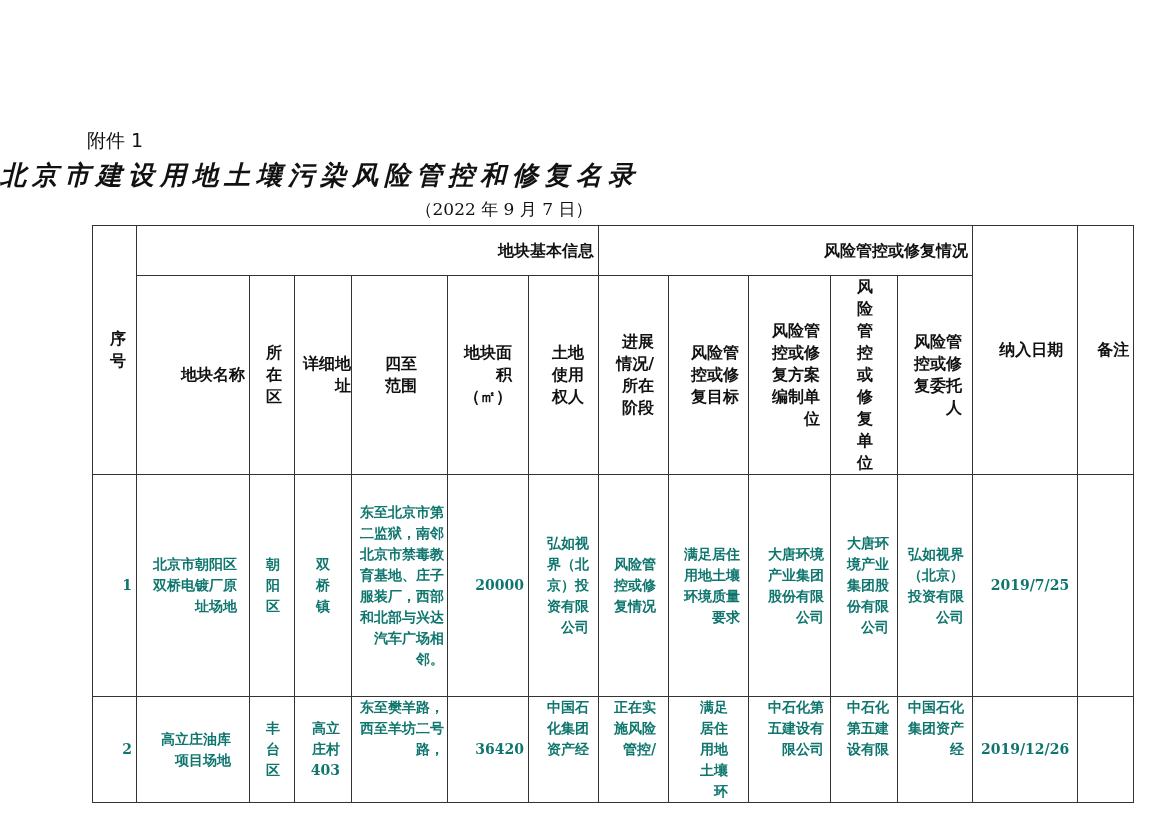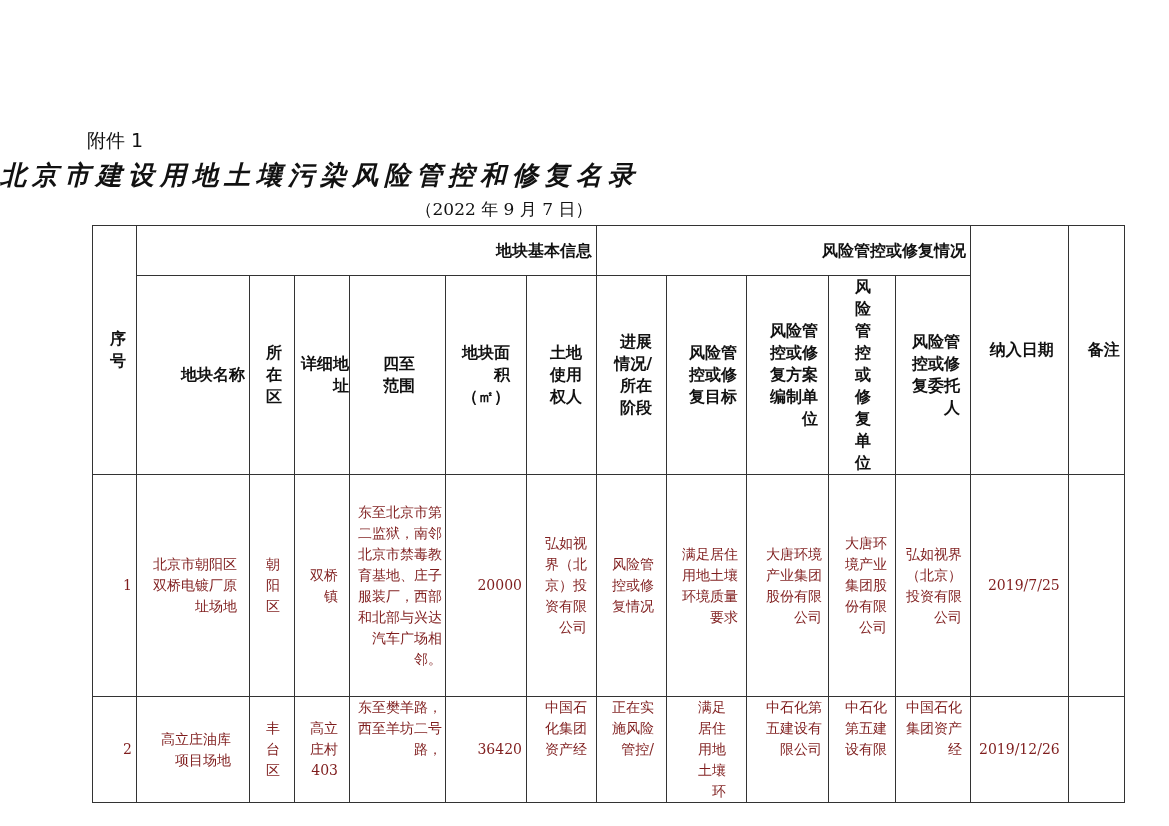--- a/index.html
+++ b/index.html
@@ -3,21 +3,21 @@
 <meta charset="utf-8">
 <style>
   html, body { margin: 0; padding: 0; background: #ffffff; }
   body { width: 1169px; height: 826px; position: relative; overflow: hidden; font-family: "DejaVu Serif", serif; color: #111; }
   .attach { position: absolute; left: 87px; top: 128px; font-family: "DejaVu Sans", sans-serif; font-size: 19px; }
   .title { position: absolute; left: 0; width: 1169px; top: 158px; text-align: left; font-family: "DejaVu Serif", serif; font-size: 26px; font-style: italic; font-weight: bold; letter-spacing: 6px; }
   .date { position: absolute; left: 0; width: 1008px; top: 198px; text-align: center; font-family: "DejaVu Serif", serif; font-size: 17px; }
   table { position: absolute; left: 92px; top: 225px; border-collapse: collapse; table-layout: fixed; }
   td, th { border: 1px solid #333; text-align: right; vertical-align: middle; padding: 0 4px; overflow: hidden; }
   th { font-family: "DejaVu Sans", sans-serif; font-weight: bold; font-size: 16px; line-height: 22px; }
-  td { font-family: "DejaVu Serif", serif; font-weight: normal; font-size: 14px; line-height: 21px; color: #7f1d1d; }
+  td { font-family: "DejaVu Serif", serif; font-weight: bold; font-size: 14px; line-height: 21px; color: #0f766e; }
 </style>
 </head>
 <body>
 
 <div class="attach">附件 1</div>
 <div class="title">北京市建设用地土壤污染风险管控和修复名录</div>
 <div class="date">（2022 年 9 月 7 日）</div>
 
 <table>
   <colgroup>
@@ -54,21 +54,21 @@
     <th style="padding:0 14px">进展情况/所在阶段</th>
     <th style="padding:0 9px">风险管控或修复目标</th>
     <th style="padding:0 10px">风险管控或修复方案编制单位</th>
     <th style="padding:0 24px">风险管控或修复单位</th>
     <th style="padding:0 10px">风险管控或修复委托人</th>
   </tr>
   <tr style="height:222px">
     <td>1</td>
     <td style="padding:0 12px">北京市朝阳区双桥电镀厂原址场地</td>
     <td style="padding:0 14px">朝阳区</td>
-    <td style="padding:0 11px">双桥镇</td>
+    <td style="padding:0 21px">双桥镇</td>
     <td style="padding:0 3px">东至北京市第二监狱，南邻北京市禁毒教育基地、庄子服装厂，西部和北部与兴达汽车广场相邻。</td>
     <td>20000</td>
     <td style="padding:0 9px">弘如视界（北京）投资有限公司</td>
     <td style="padding:0 12px">风险管控或修复情况</td>
     <td style="padding:0 8px">满足居住用地土壤环境质量要求</td>
     <td style="padding:0 6px">大唐环境产业集团股份有限公司</td>
     <td style="padding:0 8px">大唐环境产业集团股份有限公司</td>
     <td style="padding:0 8px">弘如视界（北京）投资有限公司</td>
     <td style="padding:0 8px">2019/7/25</td>
     <td></td>

